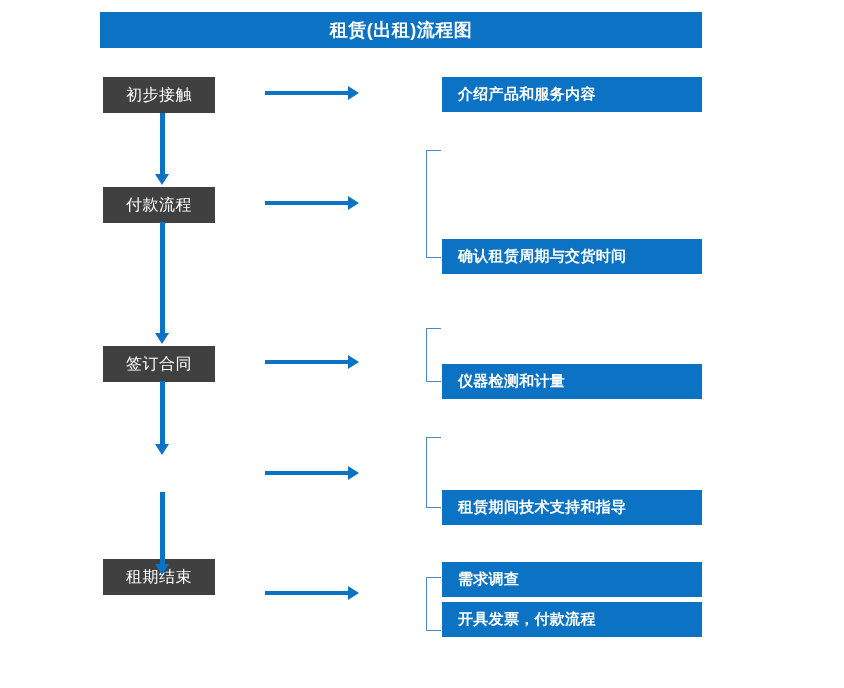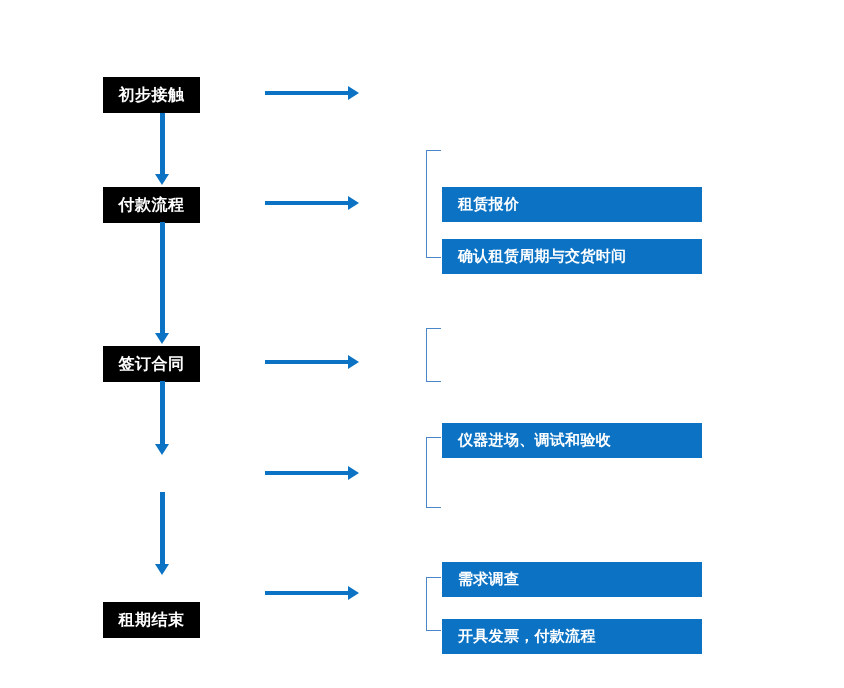--- a/index.html
+++ b/index.html
@@ -32,26 +32,26 @@
     display: flex;
     align-items: center;
     justify-content: center;
     letter-spacing: 0.5px;
   }
 
   
   .stage-box {
     position: absolute;
     left: 103px;
-    width: 97px;
+    width: 112px;
     height: 36px;
-    background: #000000;
+    background: #404040;
     color: #ffffff;
     font-size: 16px;
-    font-weight: bold;
+    font-weight: normal;
     display: flex;
     align-items: center;
     justify-content: center;
     letter-spacing: 0.5px;
   }
 
   
   .detail-box {
     position: absolute;
     left: 442px;
@@ -126,25 +126,26 @@
     border-top: 1.5px solid #4a86c8;
     border-bottom: 1.5px solid #4a86c8;
     box-sizing: border-box;
   }
 </style>
 </head>
 <body>
 
 <div id="canvas">
 
+  <div class="title-bar">租赁(出租)流程图</div>
 
   <div class="stage-box" style="top:77px">初步接触</div>
   <div class="stage-box" style="top:187px">付款流程</div>
   <div class="stage-box" style="top:346px">签订合同</div>
-  <div class="stage-box" style="top:602px">租期结束</div>
+  <div class="stage-box" style="top:559px">租期结束</div>
 
   <div class="v-arrow" style="top:113px;height:72px">
     <div class="shaft" style="height:61px"></div>
     <div class="head" style="top:61px"></div>
   </div>
   <div class="v-arrow" style="top:222px;height:122px">
     <div class="shaft" style="height:111px"></div>
     <div class="head" style="top:111px"></div>
   </div>
   <div class="v-arrow" style="top:381px;height:74px">
@@ -175,19 +176,20 @@
   <div class="h-arrow" style="top:586px">
     <div class="shaft"></div>
     <div class="head"></div>
   </div>
 
   <div class="bracket" style="top:150px;height:108px"></div>
   <div class="bracket" style="top:328px;height:54px"></div>
   <div class="bracket" style="top:437px;height:71px"></div>
   <div class="bracket" style="top:577px;height:54px"></div>
 
-  <div class="detail-box" style="top:187px">租赁报价</div>
+  <div class="detail-box" style="top:77px">介绍产品和服务内容</div>
   <div class="detail-box" style="top:239px">确认租赁周期与交货时间</div>
-  <div class="detail-box" style="top:423px">仪器进场、调试和验收</div>
+  <div class="detail-box" style="top:364px">仪器检测和计量</div>
+  <div class="detail-box" style="top:490px">租赁期间技术支持和指导</div>
   <div class="detail-box" style="top:562px">需求调查</div>
-  <div class="detail-box" style="top:619px">开具发票，付款流程</div>
+  <div class="detail-box" style="top:602px">开具发票，付款流程</div>
 
 </div>
 
 </body></html>

